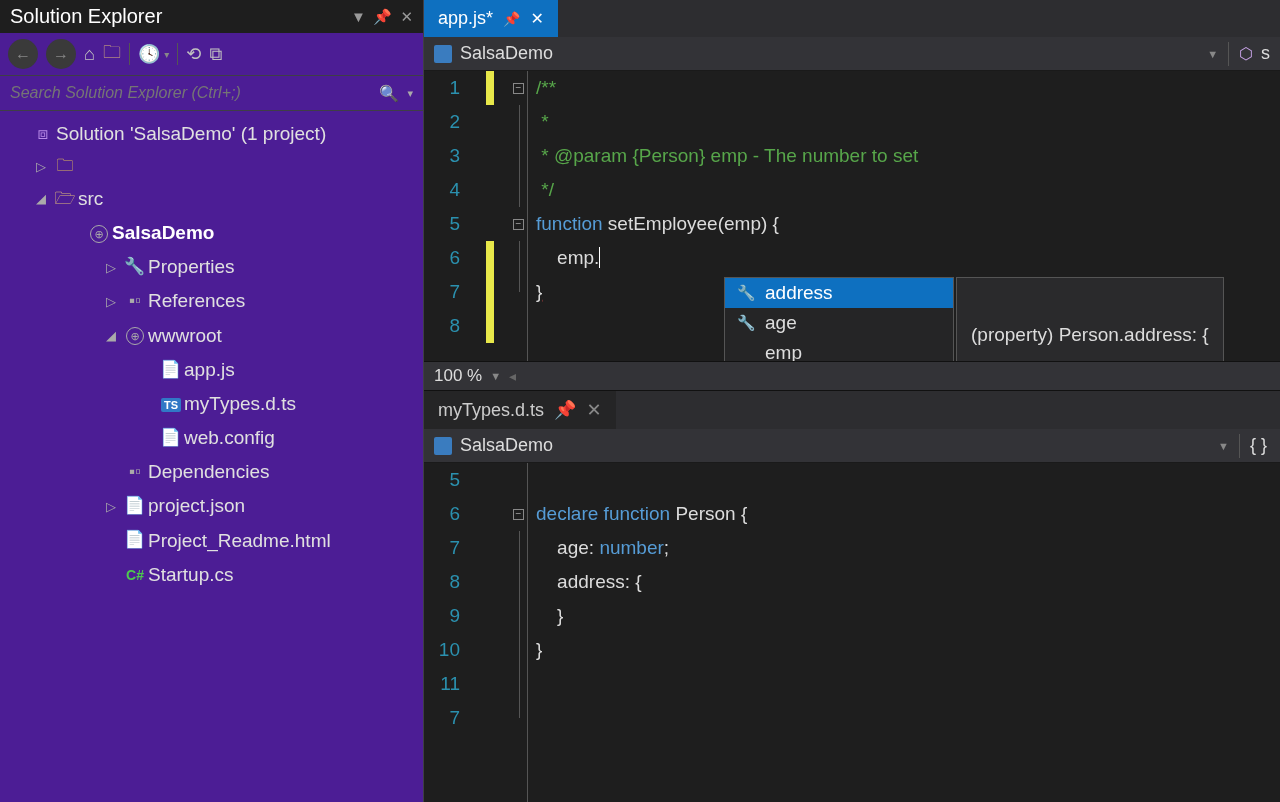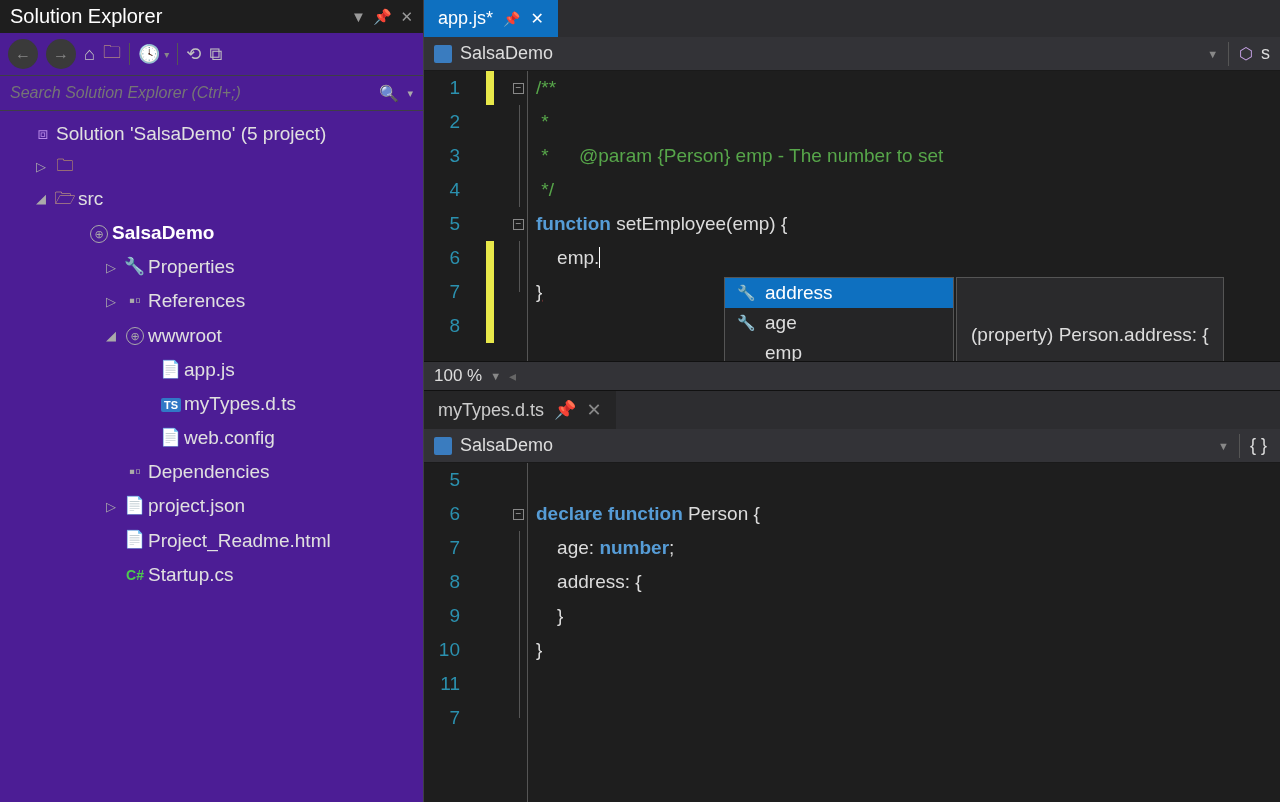--- a/index.html
+++ b/index.html
@@ -62,22 +62,22 @@
 .marks { width: 24px; }
 .mark { height: 34px; position: relative; }
 .mark.yellow::before { content: ""; position: absolute; left: 0; top: 0; bottom: 0; width: 8px; background: #e8e84a; }
 .outline-col { width: 18px; border-right: 1px solid #555; }
 .outline-col .fold { height: 34px; color: #aaa; font-size: 12px; display: flex; align-items: center; justify-content: center; position: relative; }
 .fold-box { width: 11px; height: 11px; border: 1px solid #888; display: inline-flex; align-items: center; justify-content: center; font-size: 10px; line-height: 1; background: #1e1e1e; }
 .vline { position: absolute; left: 50%; width: 1px; background: #555; top: 0; bottom: 0; }
 .code-lines { flex: 1; padding-left: 8px; }
 .code-line { height: 34px; line-height: 34px; white-space: pre; color: #dcdcdc; }
 .c-comment { color: #57a64a; }
-.c-kw { color: #569cd6; font-weight: bold; }
-.c-at { color: #57a64a; margin-left: 25px; }
+.c-kw { color: #569cd6; }
+.c-at { color: #57a64a; }
 .cursor { border-right: 1px solid #fff; animation: blink 1s infinite; }
 .squiggle { text-decoration: underline wavy #f14c4c; }
 
 .zoom-bar { background: #333337; padding: 4px 10px; font-size: 17px; color: #ddd; border-top: 1px solid #111; display: flex; align-items: center; gap: 8px; }
 .zoom-bar .dd { font-size: 11px; color: #888; }
 .zoom-bar .scroll-start { color: #666; font-size: 14px; }
 
 .completion-popup { position: absolute; background: #252526; border: 1px solid #555; z-index: 10; font-family: "Segoe UI", sans-serif; font-size: 19px; min-width: 230px; }
 .comp-item { display: flex; align-items: center; gap: 10px; padding: 4px 12px; color: #ddd; }
 .comp-item.sel { background: #0e70c0; color: #fff; }
@@ -115,21 +115,21 @@
   </div>
   <div class="se-search">
     <input placeholder="Search Solution Explorer (Ctrl+;)" style="">
     <span>🔍</span>
     <span style="font-size:11px">▾</span>
   </div>
   <div class="tree">
     <div class="tree-row ind0">
         <span class="toggle"></span>
         <span class="ic sol-ic">⧈</span>
-        <span>Solution 'SalsaDemo' (5 project)</span>
+        <span>Solution 'SalsaDemo' (1 project)</span>
       </div>
     <div class="tree-row ind1">
         <span class="toggle">▷</span>
         <span class="ic folder">🗀</span>
       </div>
     <div class="tree-row ind1">
         <span class="toggle">◢</span>
         <span class="ic folder-open">🗁</span>
         <span>src</span>
       </div>

